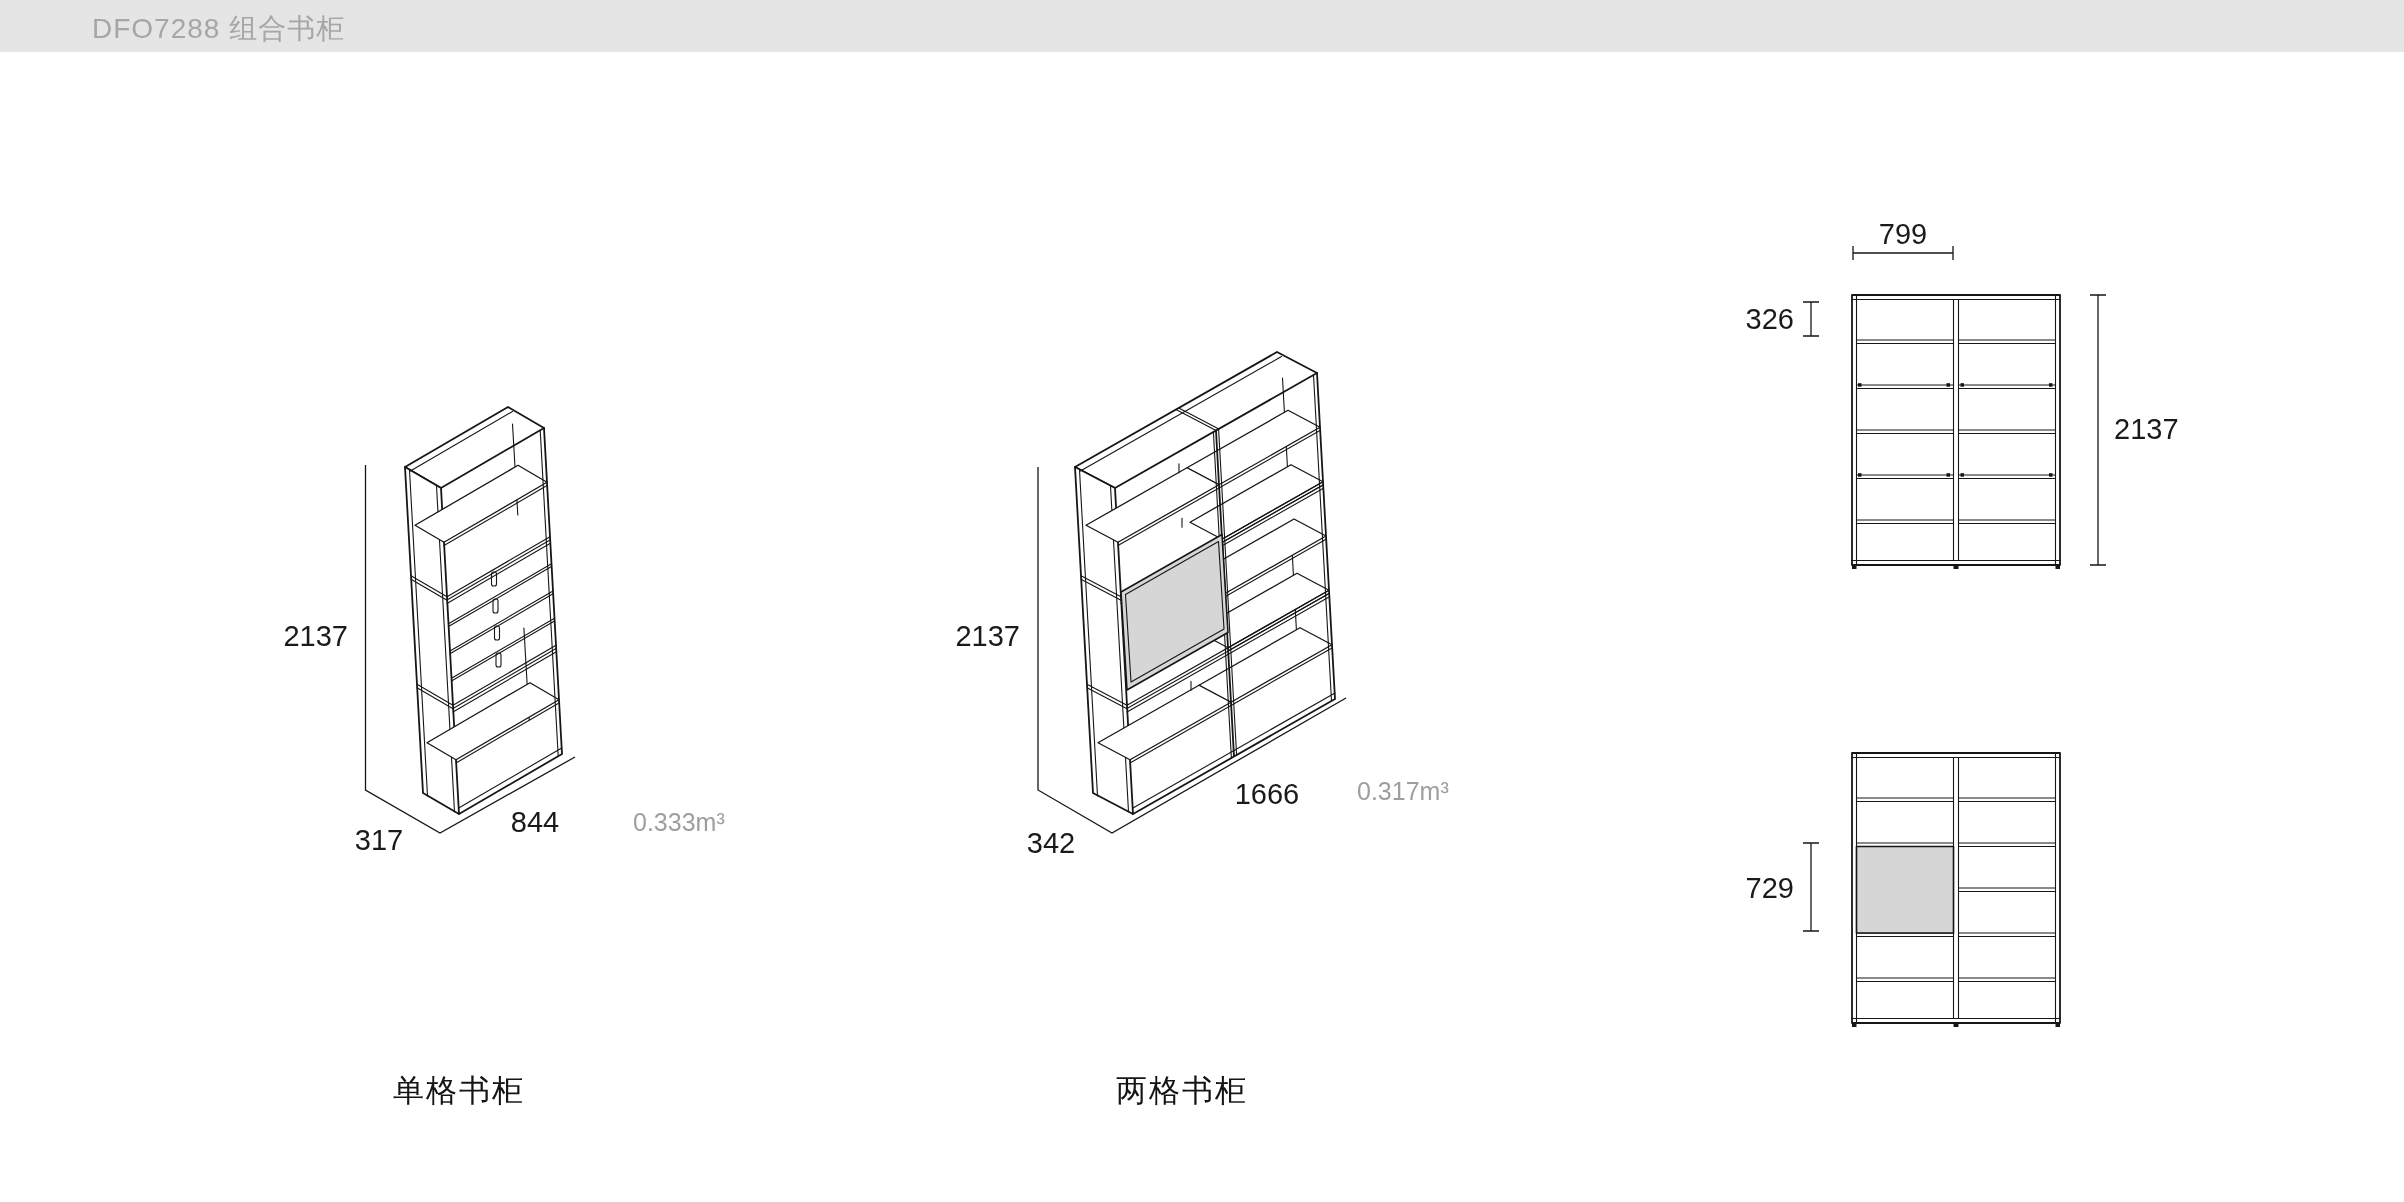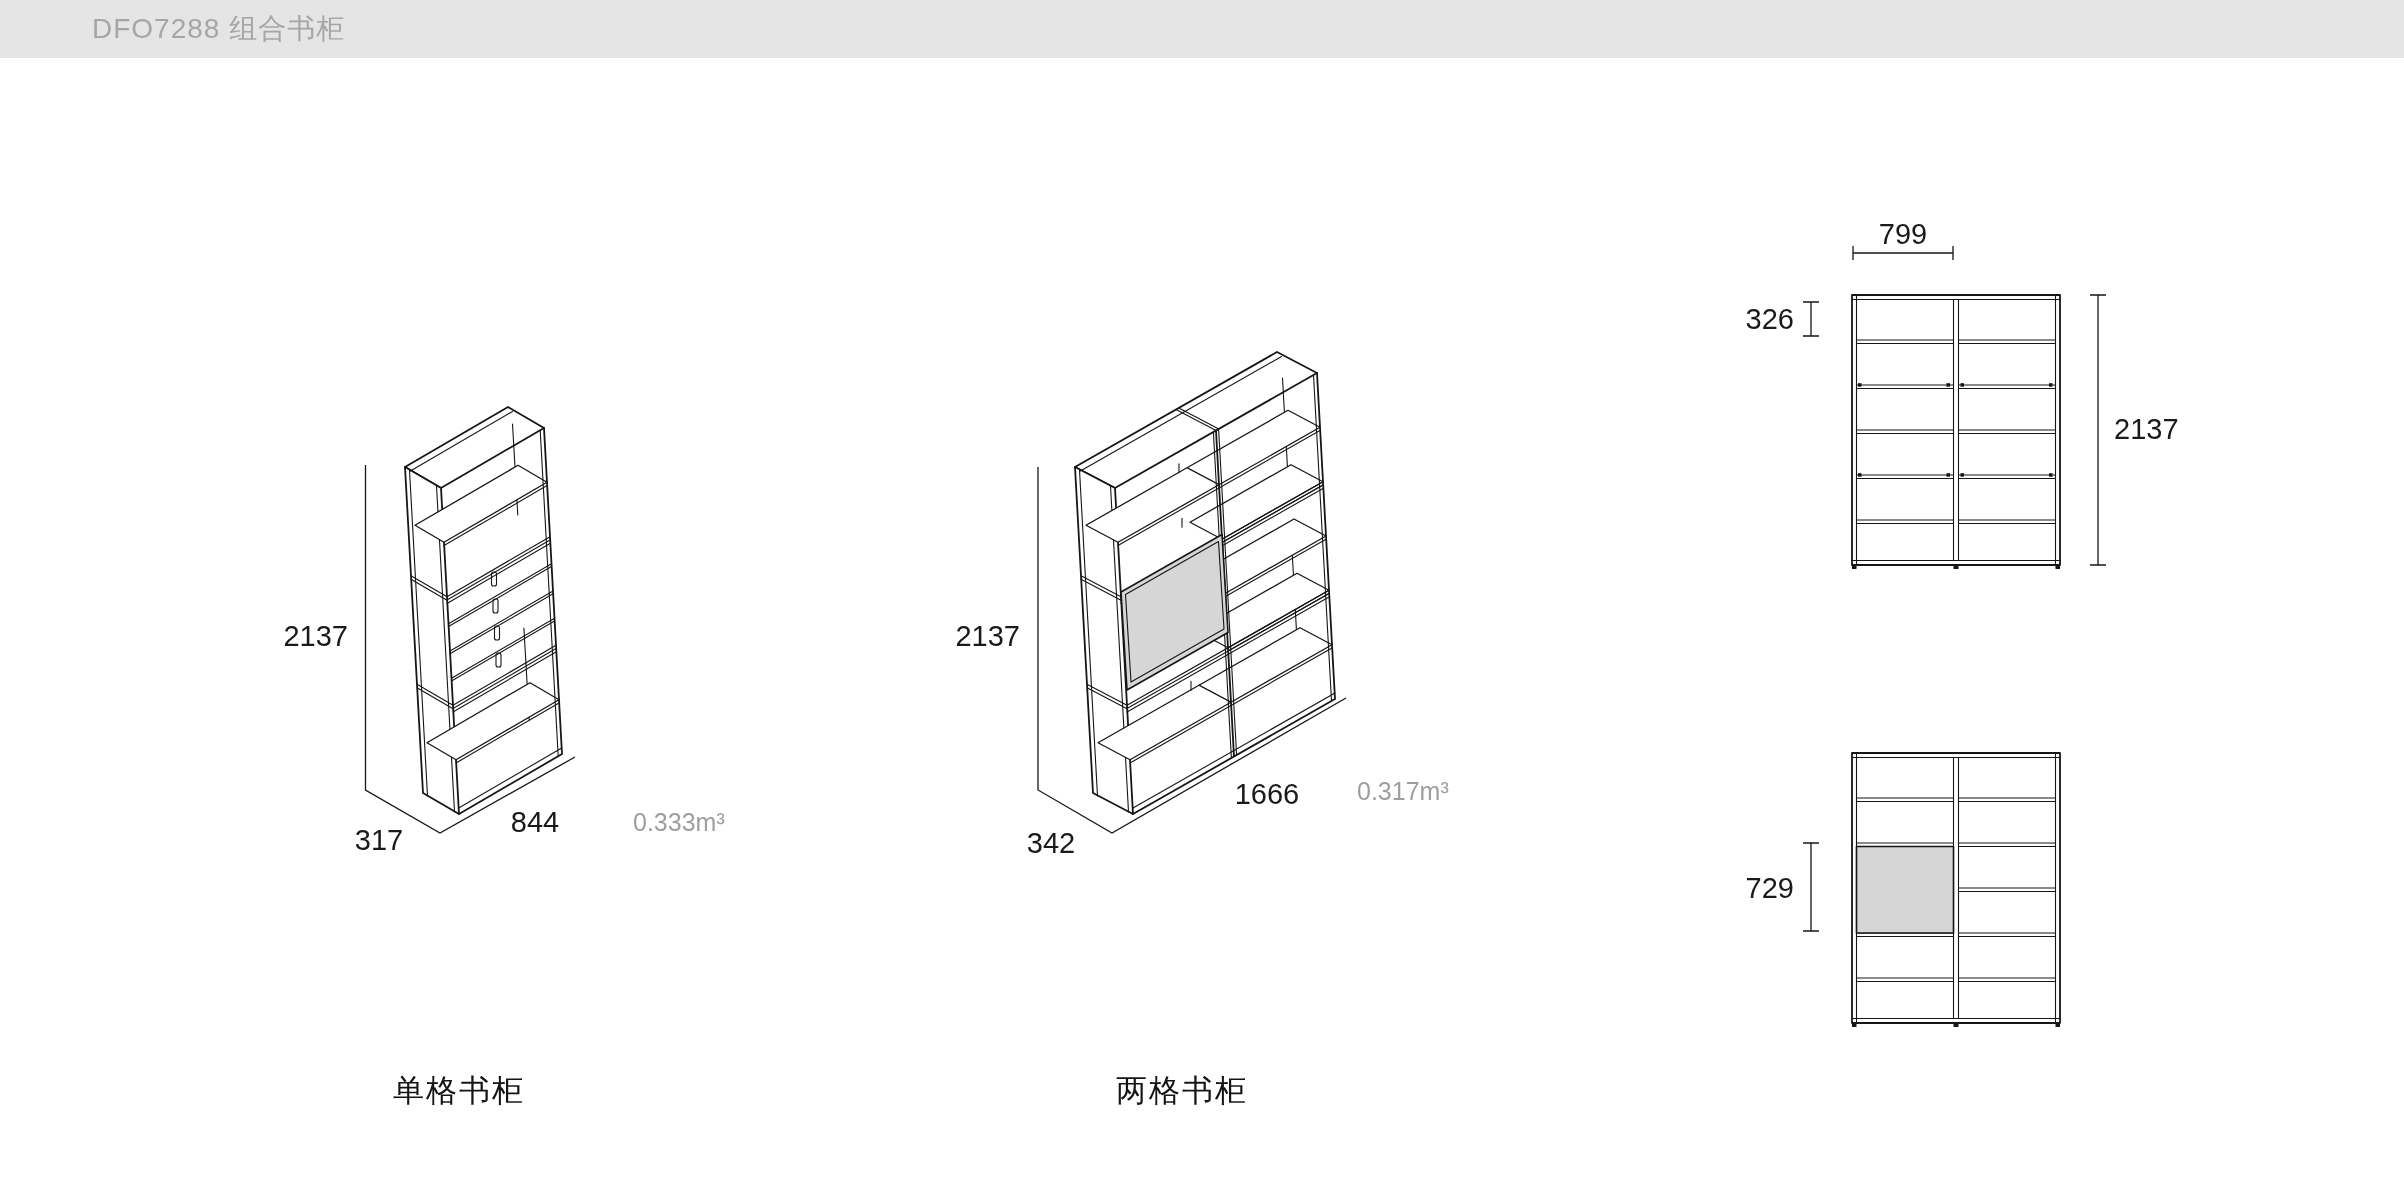--- a/index.html
+++ b/index.html
@@ -4,21 +4,21 @@
 <style>
   html,body{margin:0;padding:0;background:#ffffff;}
   .canvas{
     position:relative;
     width:2404px;height:1202px;
     background:#ffffff;
     font-family:"Liberation Sans","DejaVu Sans",sans-serif;
     overflow:hidden;
   }
   .header-bar{
-    position:absolute;left:0;top:0;width:2404px;height:58px;
+    position:absolute;left:0;top:0;width:2404px;height:52px;
     background:#e5e5e5;
   }
   .header-title{
     position:absolute;left:92px;top:0;height:58px;line-height:58px;
     font-size:28px;color:#a6a6a6;letter-spacing:1px;white-space:nowrap;
   }
   svg{position:absolute;left:0;top:0;}
   .ln{stroke:#161616;stroke-width:1.8;fill:none;stroke-linecap:round;stroke-linejoin:round;}
   .ln-thin{stroke:#161616;stroke-width:1.1;fill:none;stroke-linecap:round;stroke-linejoin:round;}
   .face{fill:#ffffff;stroke:#161616;stroke-width:1.8;stroke-linejoin:round;}

